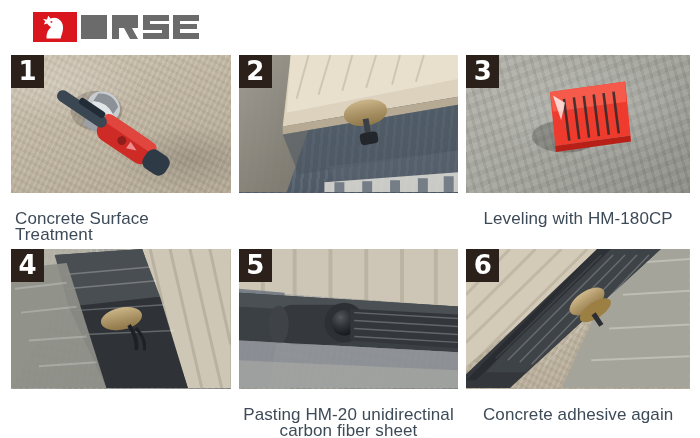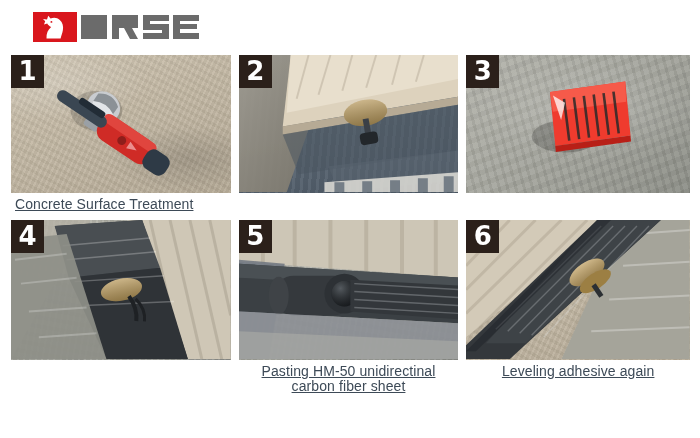--- a/index.html
+++ b/index.html
@@ -37,22 +37,22 @@
 
   .badge{
     position:absolute;left:0;top:0;width:33px;height:33px;
     background:#2b201a;color:#ffffff;
     font-family:"DejaVu Sans", sans-serif;
     font-weight:bold;font-size:26px;line-height:33px;
     text-align:center;z-index:5;letter-spacing:0;
   }
 
   .caption{
-    font-size:14px;color:#3d4a57;line-height:15.5px;
-    padding-top:4px;letter-spacing:.1px;text-decoration:underline;
+    font-size:17px;color:#3d4a57;line-height:15.5px;
+    padding-top:18px;letter-spacing:.1px;
   }
   .caption.left{text-align:left;padding-left:4px;}
   .caption.center{text-align:center;}
   .caption .ln{display:block;}
 
   
   .scene{position:absolute;inset:0;}
 
   
   .conc-warm{
@@ -216,20 +216,23 @@
                 <line x1="124" y1="42" x2="119" y2="84"></line>
                   <line x1="134" y1="43" x2="129" y2="85"></line>
                 <line x1="144" y1="44" x2="139" y2="86"></line>
                   <line x1="154" y1="45" x2="149" y2="87"></line>
               </g>
               <path d="M94 34 L104 44 L96 60 Z" fill="#ffffff" opacity=".75"></path>
             </g>
           </svg>
           <div class="badge">3</div>
         </div>
+        <div class="caption center">
+          <span class="ln">Leveling with HM-180CP</span>
+        </div>
       </div>
     </div>
 
     <div class="row row2">
 
       <div class="card r2">
         <div class="thumb vig">
           <div class="scene conc-cool"></div>
           <svg class="scene" viewBox="0 0 221 140" preserveAspectRatio="none">
 
@@ -320,21 +323,21 @@
             <defs>
               <radialGradient id="gc" cx=".35" cy=".3" r=".8">
                 <stop offset="0" stop-color="#8e959b" stop-opacity=".9"></stop>
                 <stop offset="1" stop-color="#000000" stop-opacity=".5"></stop>
               </radialGradient>
             </defs>
           </svg>
           <div class="badge">5</div>
         </div>
         <div class="caption center">
-          <span class="ln">Pasting HM-50 unidirectinal</span>
+          <span class="ln">Pasting HM-20 unidirectinal</span>
           <span class="ln">carbon fiber sheet</span>
         </div>
       </div>
 
       <div class="card wide r2">
         <div class="thumb vig">
           <div class="scene conc-warm"></div>
           <svg class="scene" viewBox="0 0 225 140" preserveAspectRatio="none">
 
             <path d="M0 0 L148 0 L0 118 Z" fill="#d3cab8"></path>
@@ -374,18 +377,18 @@
             <defs>
               <linearGradient id="gr6" x1="0" y1="0" x2="0" y2="1">
                 <stop offset="0" stop-color="#ffffff" stop-opacity=".55"></stop>
                 <stop offset="1" stop-color="#000000" stop-opacity=".45"></stop>
               </linearGradient>
             </defs>
           </svg>
           <div class="badge">6</div>
         </div>
         <div class="caption center">
-          <span class="ln">Leveling adhesive again</span>
+          <span class="ln">Concrete adhesive again</span>
         </div>
       </div>
     </div>
   </div>
 </div>
 
 </body></html>

